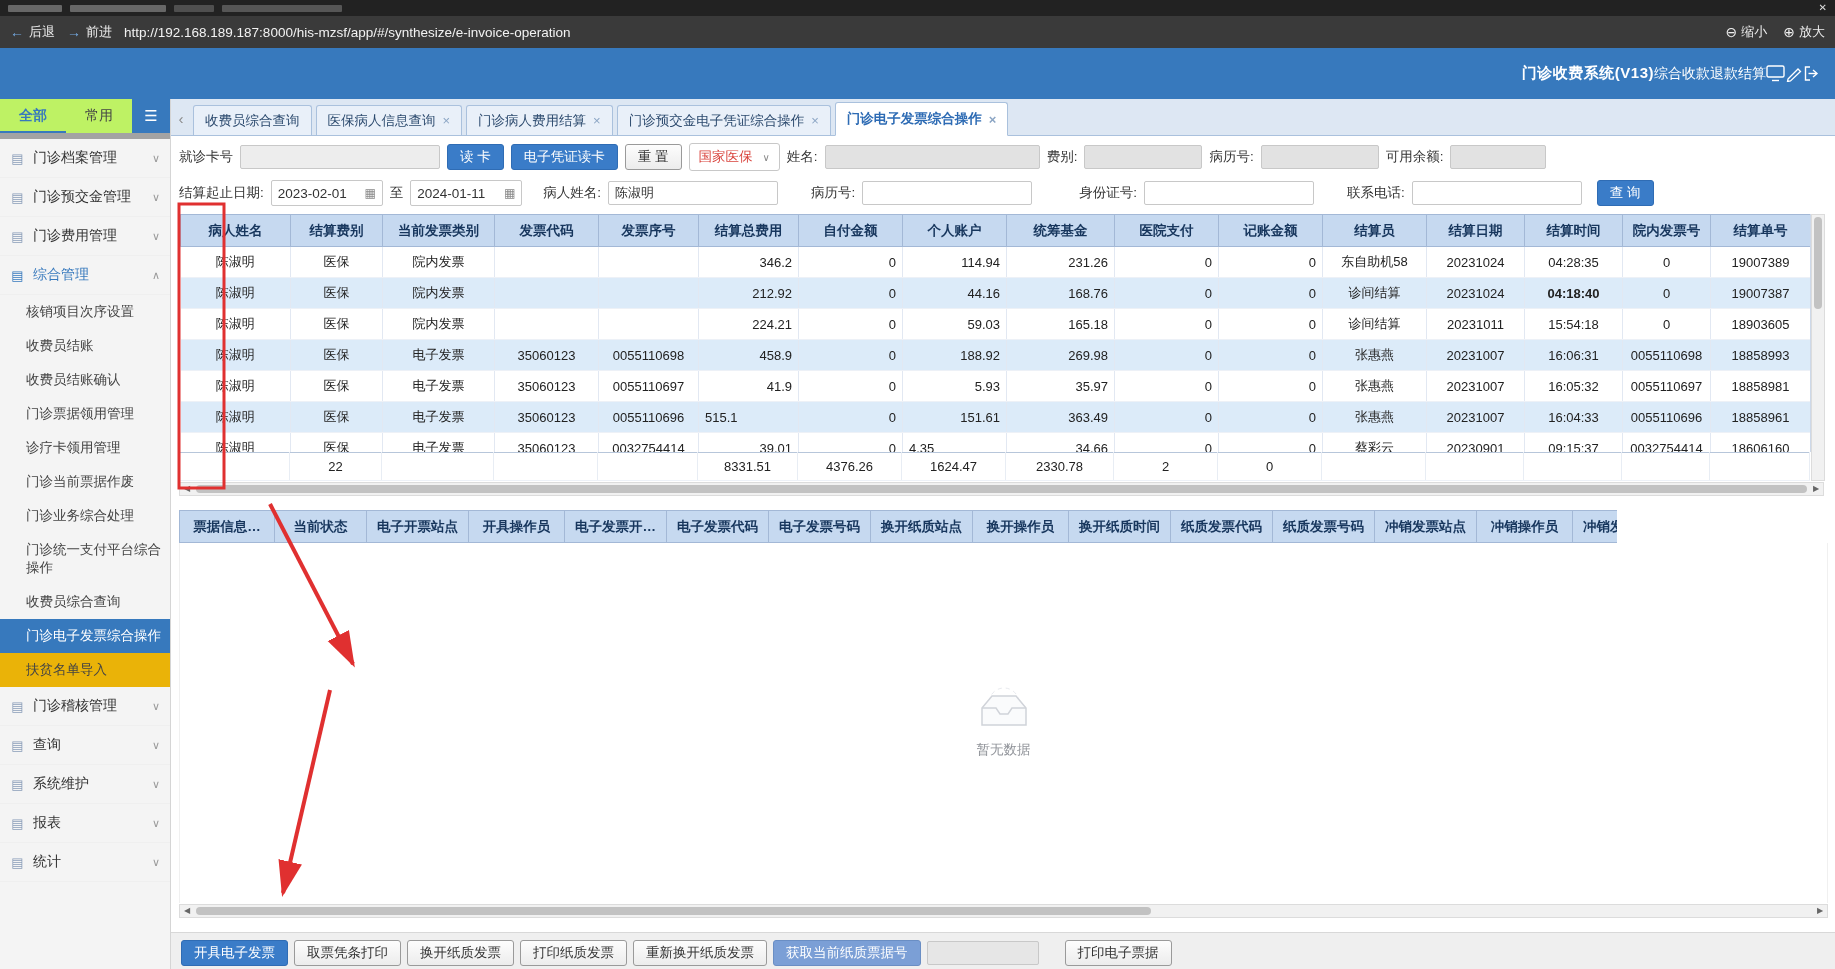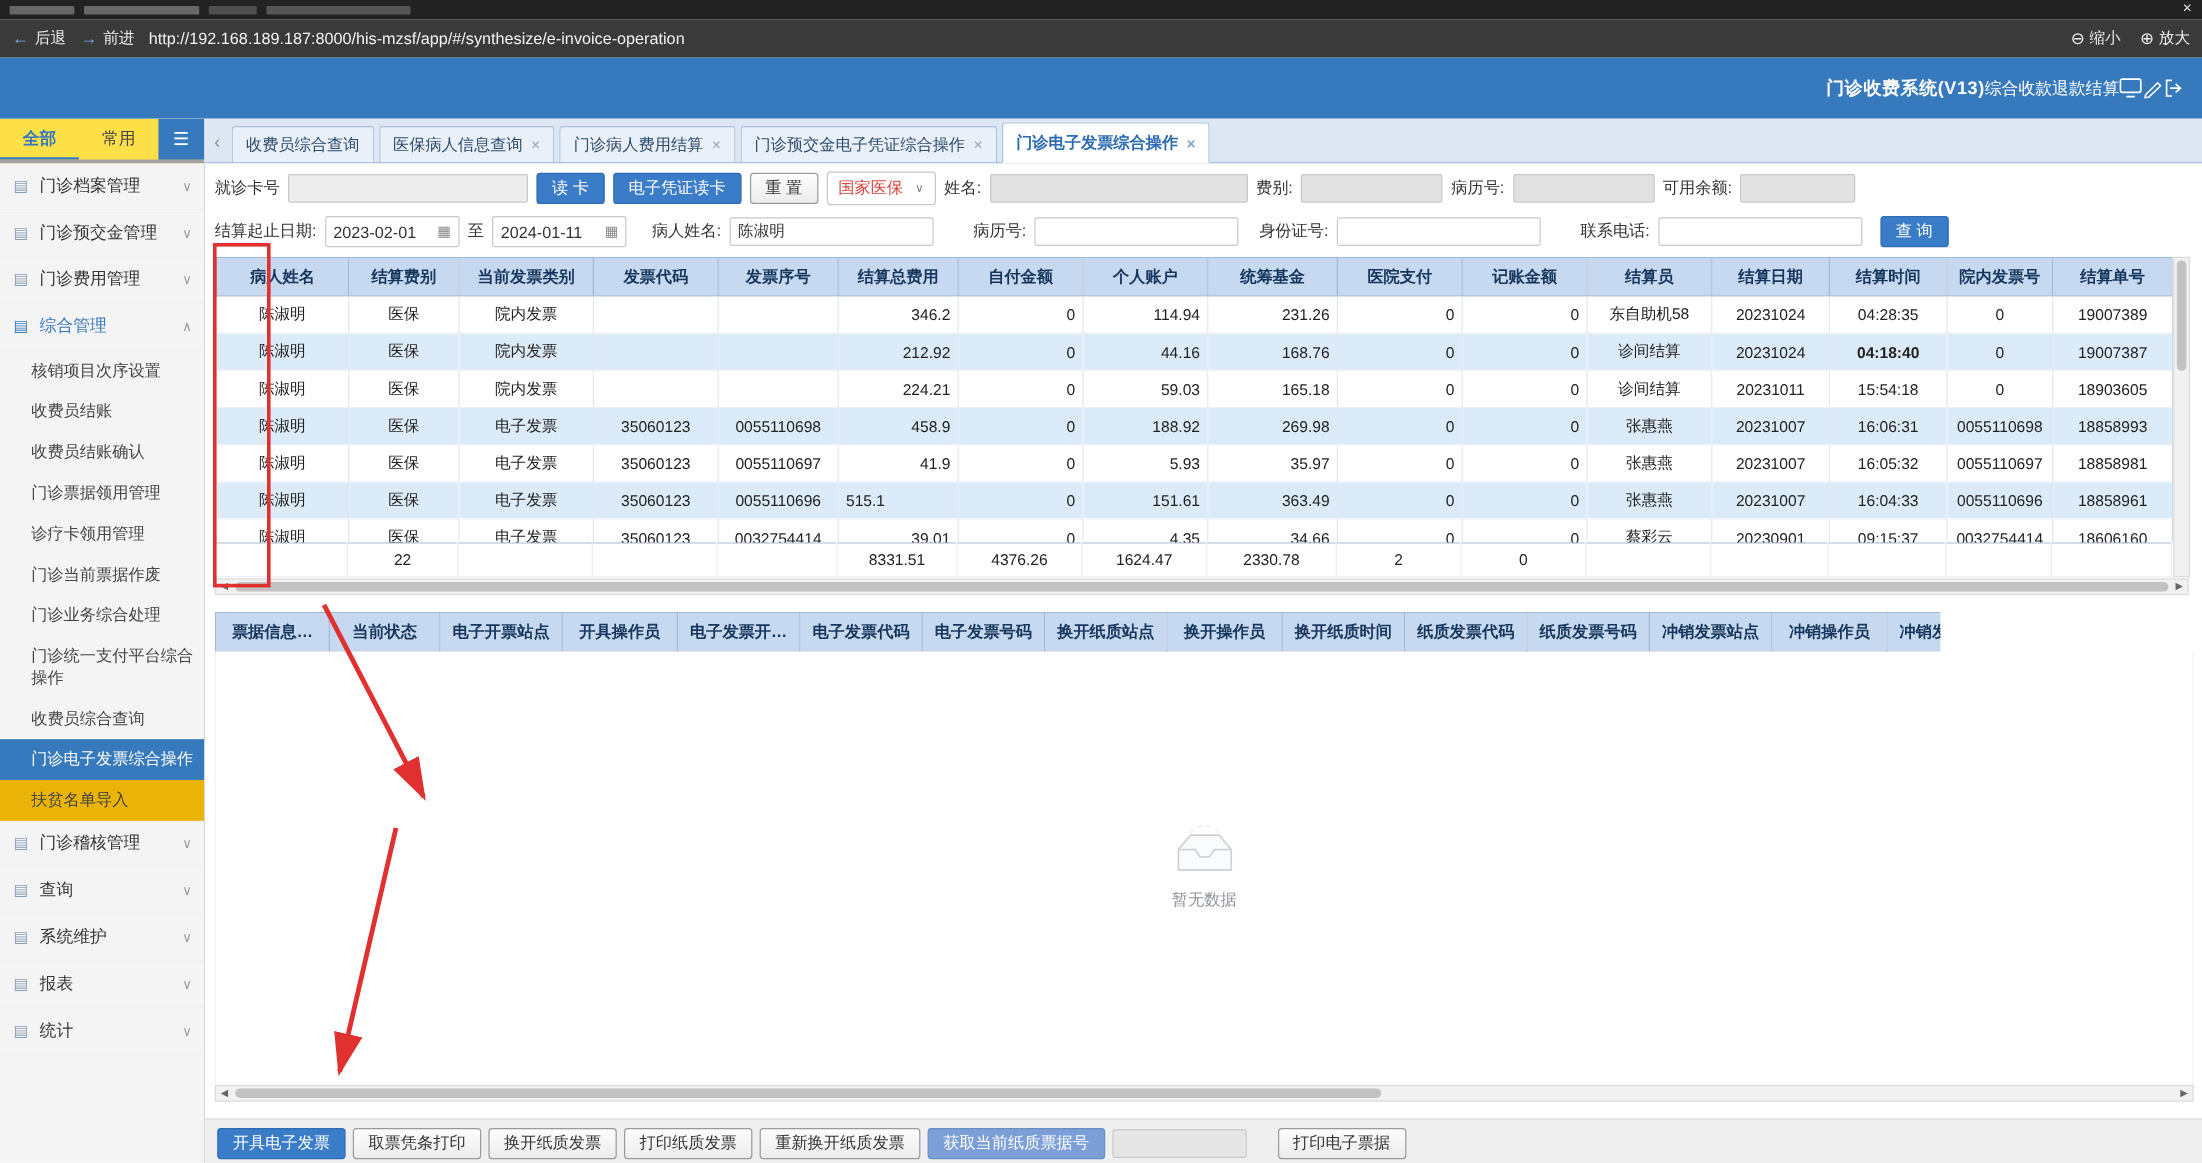--- a/index.html
+++ b/index.html
@@ -23,21 +23,21 @@
   
   .app-header{height:51px;background:#3779bd;display:flex;align-items:center;justify-content:flex-end;color:#ffffff;padding:0 14px;}
   .app-title{font-size:15px;font-weight:bold;letter-spacing:.5px}
   .header-actions{display:flex;align-items:center;font-size:14px}
   .hact{cursor:default}
   .hicon{display:flex;align-items:center}
   
   .body-row{display:flex;height:874px;}
   
   .sidebar{width:170px;background:#f4f4f4;border-right:1px solid #d5d5d5;display:flex;flex-direction:column;overflow:hidden;flex:none;}
-  .sb-tabs{height:34px;display:flex;align-items:stretch;background:#fde047;border-bottom:3px solid #a3a3a3;flex:none}
+  .sb-tabs{height:34px;display:flex;align-items:stretch;background:#bef264;border-bottom:6px solid #a3a3a3;flex:none}
   .sb-tab{flex:1;display:flex;align-items:center;justify-content:center;font-size:14px;color:#444}
   .sb-tab.active{color:#3779bd;font-weight:bold;box-shadow:inset 0 -2px 0 #3779bd}
   .sb-burger{width:38px;background:#3779bd;color:#fff;display:flex;align-items:center;justify-content:center;font-size:15px}
   .menu{flex:1;overflow:hidden}
   .m-item{height:38px;display:flex;align-items:center;padding:0 10px;gap:8px;font-size:14px;color:#333;border-bottom:1px solid #efefef}
   .m-ico{color:#8a9db8;font-size:13px;width:15px;text-align:center}
   .m-label{flex:1;white-space:nowrap;overflow:hidden}
   .m-chev{color:#999;font-size:11px}
   .m-item.expanded .m-label,.m-item.expanded .m-ico{color:#3779bd}
   .m-child{padding:8px 8px 8px 26px;font-size:13.5px;color:#444;line-height:18px;}
@@ -280,21 +280,21 @@
         </span>
         <span class="lbl">至</span>
         <span class="dateinp">
           <span>2024-01-11</span>
           <span class="cal">▦</span>
         </span>
         <span class="lbl" style="margin-left:14px">病人姓名:</span>
         <input class="inp" style="width: 170px;" value="陈淑明">
         <span class="lbl" style="margin-left:26px">病历号:</span>
         <input class="inp" style="width: 170px;">
-        <span class="lbl" style="margin-left:10px">身份证号:</span>
+        <span class="lbl" style="margin-left:40px">身份证号:</span>
         <input class="inp" style="width: 170px;">
         <span class="lbl" style="margin-left:26px">联系电话:</span>
         <input class="inp" style="width: 170px;">
         <button class="btn primary" style="margin-left:8px">查 询</button>
       </div>
 
       <div class="t1-region">
         <div class="t1-clip">
           <table class="grid">
             <colgroup>
@@ -445,21 +445,21 @@
                   <td style="text-align: center;">18858961</td>
                 </tr>
                 <tr>
                   <td style="text-align: center;">陈淑明</td>
                   <td style="text-align: center;">医保</td>
                   <td style="text-align: center;">电子发票</td>
                   <td style="text-align: center;">35060123</td>
                   <td style="text-align: center;">0032754414</td>
                   <td style="text-align: right;">39.01</td>
                   <td style="text-align: right;">0</td>
-                  <td style="text-align: right;">4.35</td>
+                  <td style="text-align: left;">4.35</td>
                   <td style="text-align: right; margin-top: 13px;">34.66</td>
                   <td style="text-align: right;">0</td>
                   <td style="text-align: right;">0</td>
                   <td style="text-align: center;">蔡彩云</td>
                   <td style="text-align: center;">20230901</td>
                   <td style="text-align: center;">09:15:37</td>
                   <td style="text-align: center;">0032754414</td>
                   <td style="text-align: center;">18606160</td>
                 </tr>
               </tbody>

